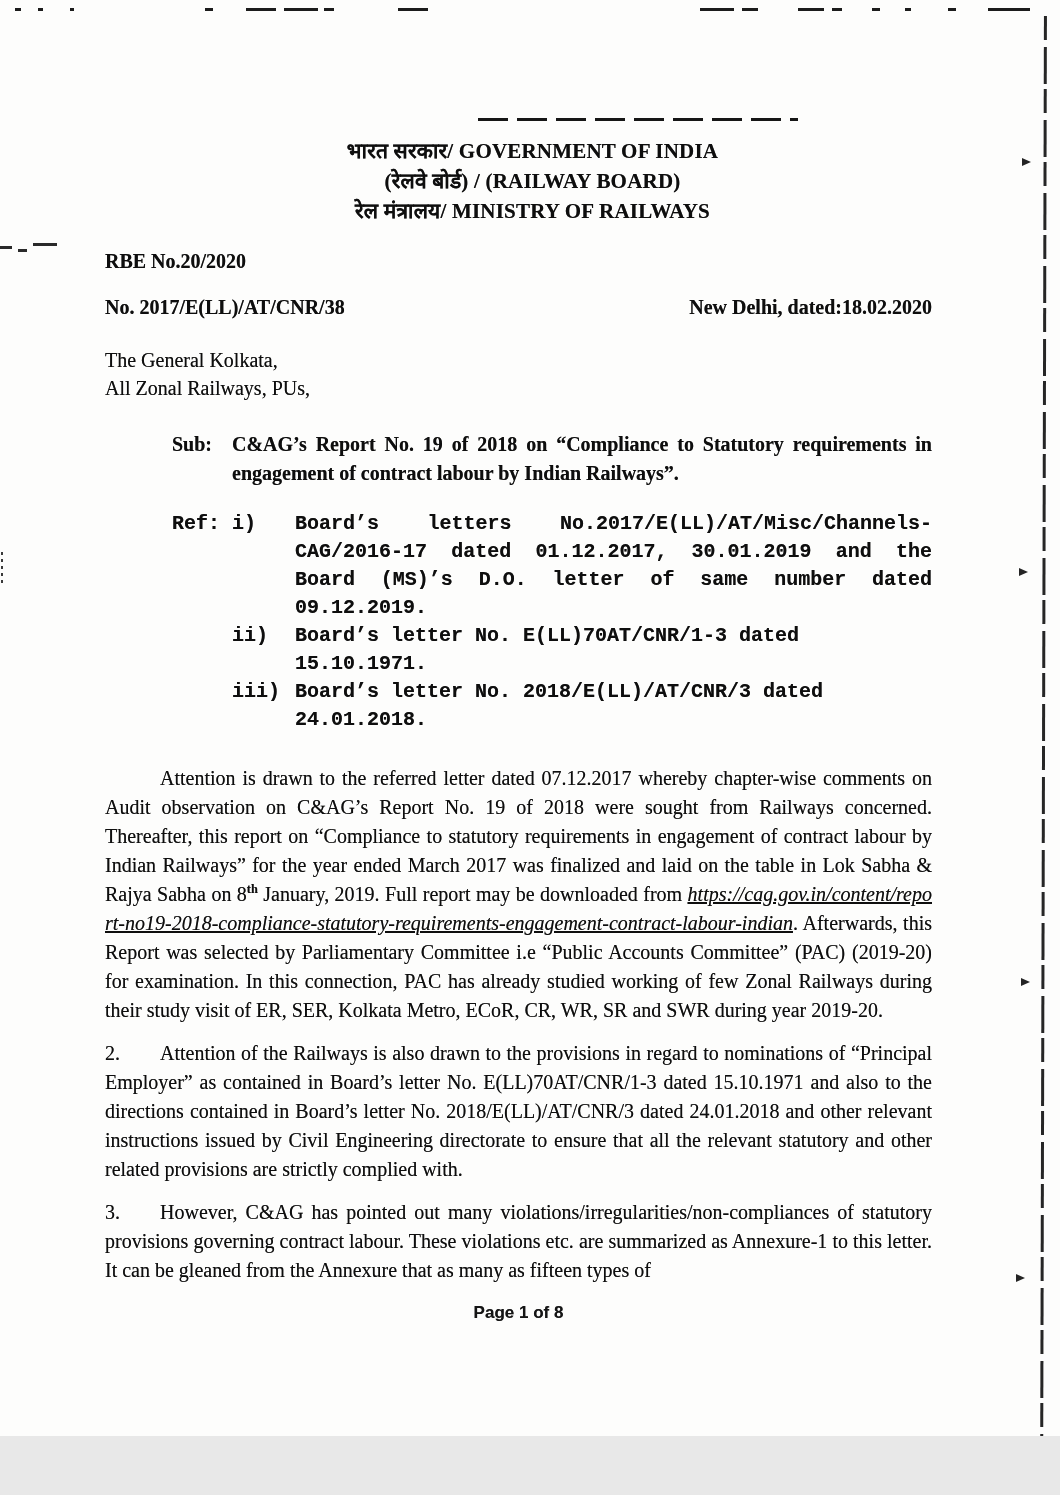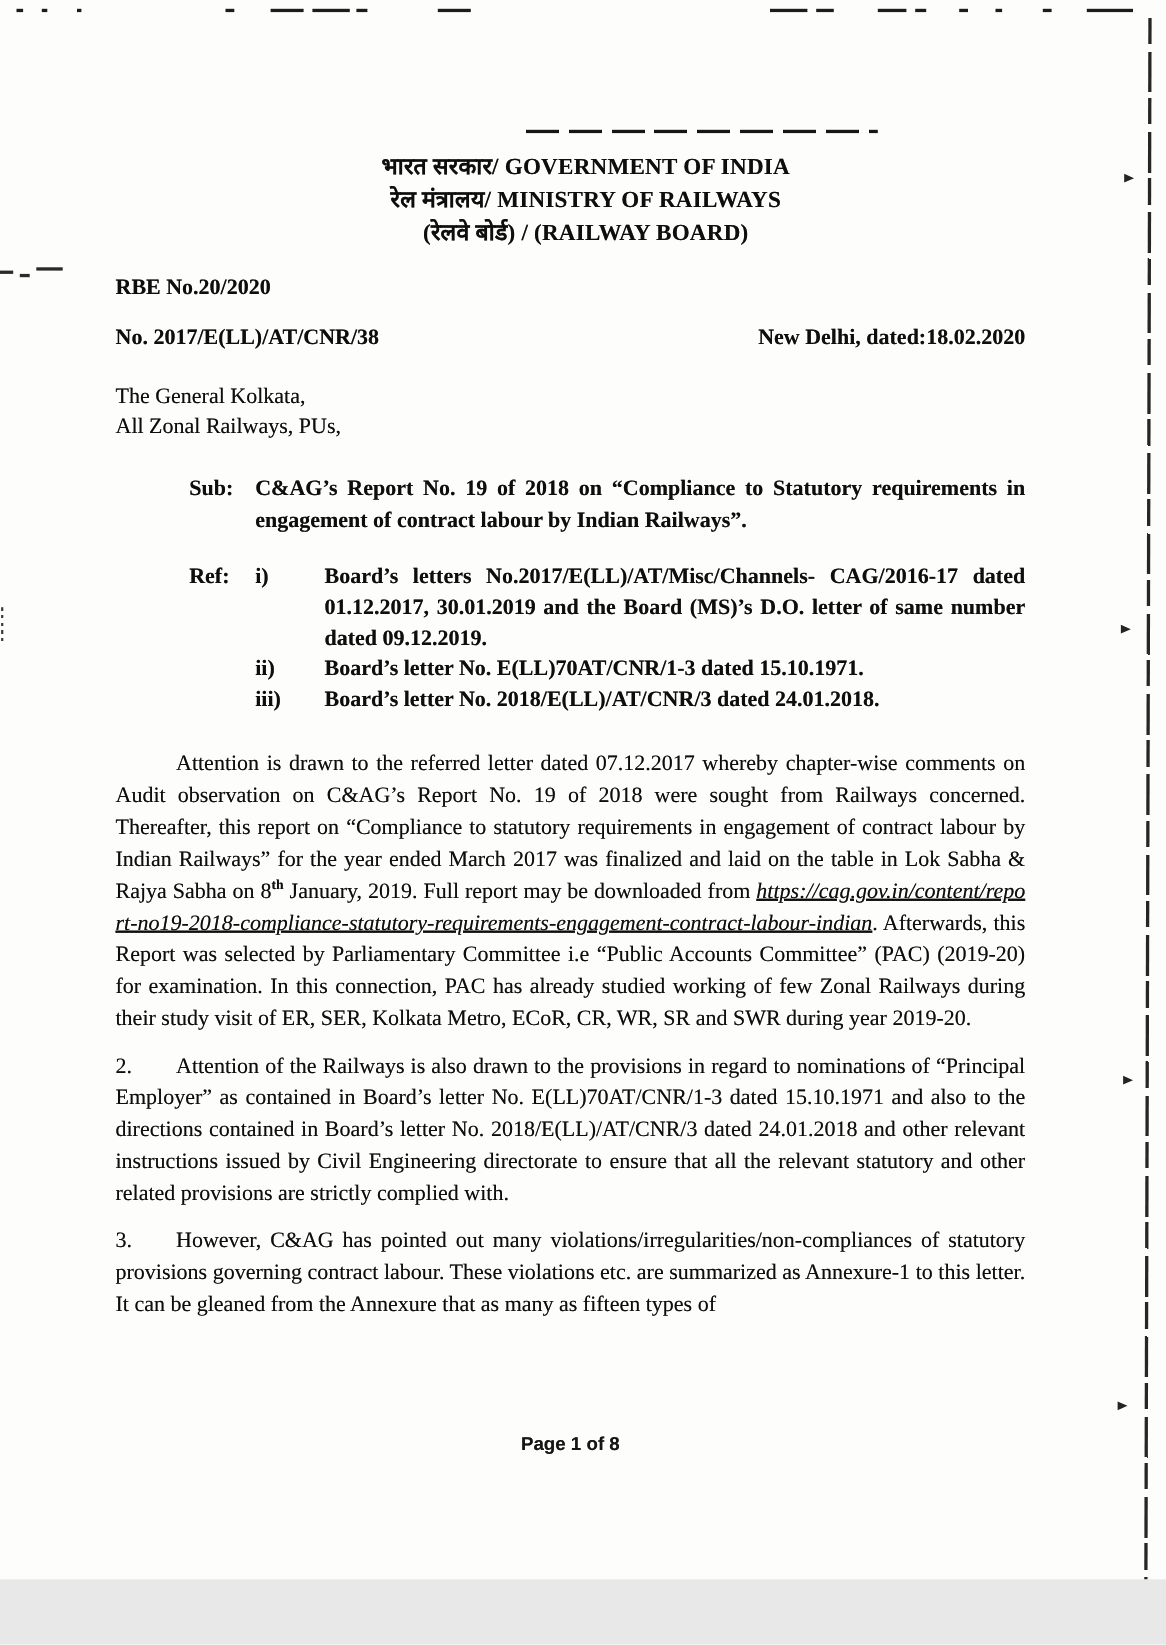--- a/index.html
+++ b/index.html
@@ -28,21 +28,21 @@
 
   
   .recipients { margin-top:24px; font-size:20px; line-height:28px; }
 
   
   .sub-row { margin-top:28px; display:flex; font-weight:bold; font-size:20px; line-height:29px; }
   .sub-label { margin-left:67px; width:60px; flex:none; }
   .sub-text { flex:1; text-align:justify; }
 
   .ref-block { margin-top:22px; font-weight:bold; font-size:20px; line-height:28px; }
-  .ref-row { display:flex; }
+  .ref-row { display:flex;font-family:Liberation Mono, monospace; }
   .ref-label { margin-left:67px; width:60px; flex:none; }
   .ref-items { flex:1; }
   .ref-item { display:flex; }
   .ref-num { width:63px; flex:none; }
   .ref-text { flex:1; }
   .ref-text.justify { text-align:justify; }
 
   
   .para { font-size:20px; line-height:29px; text-align:justify; }
   .para-1 { margin-top:30px; text-indent:55px; }
@@ -112,22 +112,22 @@
   <div class="edge-arrow" style="left:1016px;top:1274px"></div>
   <div class="artifact left-dash" style="left:0;top:246px;width:12px"></div>
   <div class="artifact left-dash" style="left:18px;top:249px;width:9px"></div>
   <div class="artifact left-dash" style="left:33px;top:243px;width:24px"></div>
   <div class="left-dots"></div>
 
   <div class="content">
 
     <div class="letterhead">
       <div>भारत सरकार/ GOVERNMENT OF INDIA</div>
+      <div>(रेलवे बोर्ड) /  (RAILWAY BOARD)</div>
       <div>रेल मंत्रालय/  MINISTRY OF RAILWAYS</div>
-      <div>(रेलवे बोर्ड) /  (RAILWAY BOARD)</div>
     </div>
 
     <div class="rbe-line">RBE No.20/2020</div>
 
     <div class="no-date-row">
       <span>No. 2017/E(LL)/AT/CNR/38</span>
       <span>New Delhi, dated:18.02.2020</span>
     </div>
 
     <div class="recipients">

